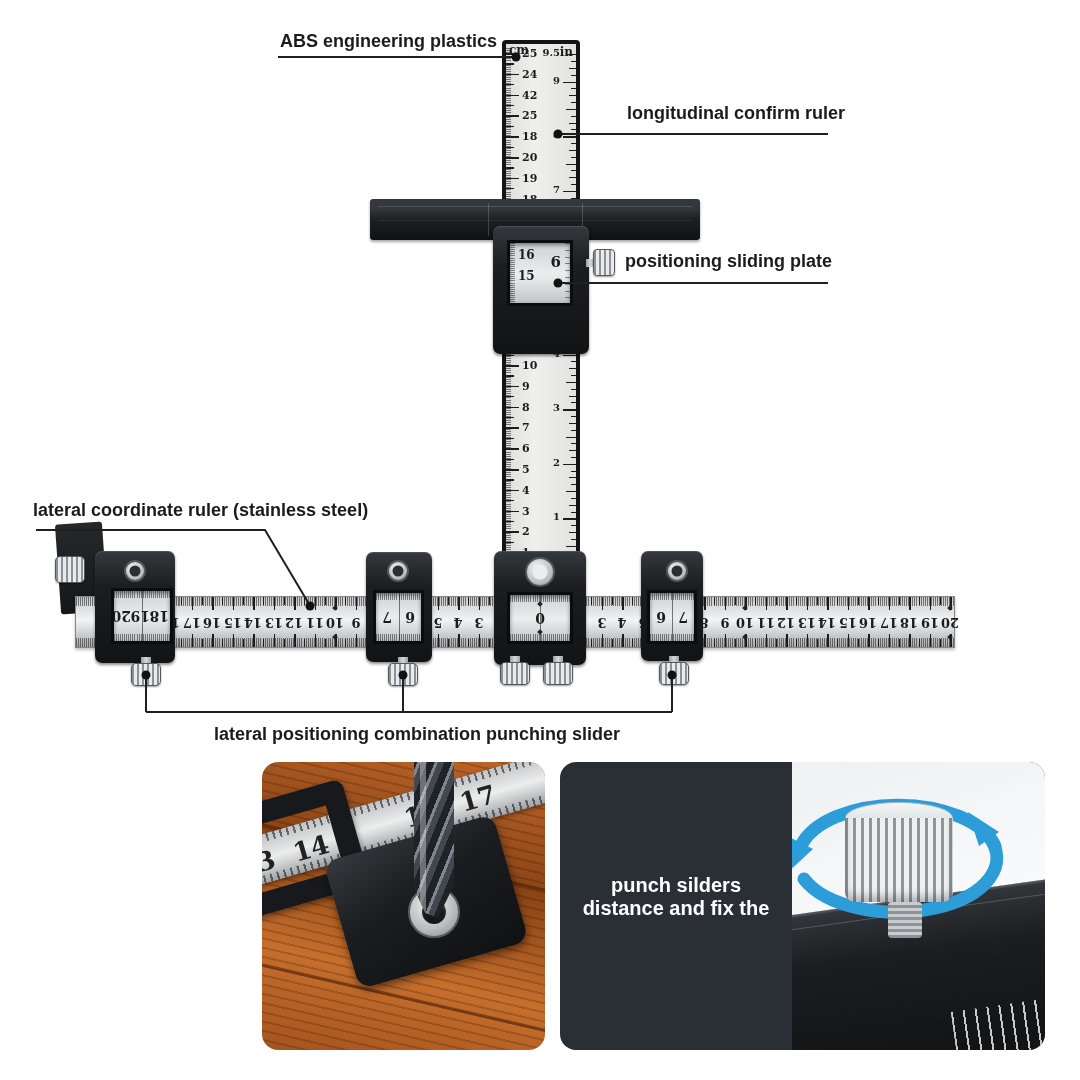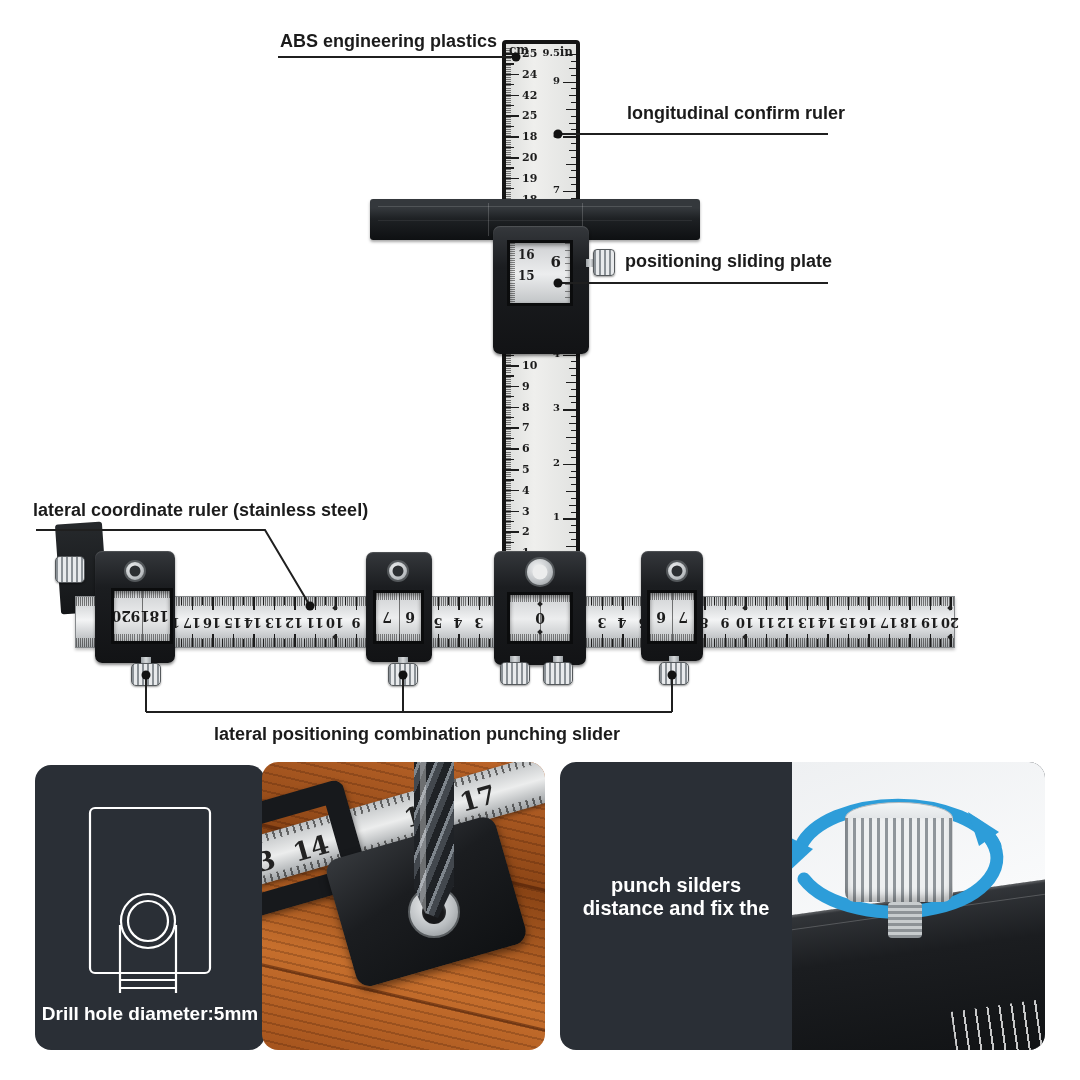--- a/index.html
+++ b/index.html
@@ -586,31 +586,20 @@
           <div class="tick" style="left: 22px; top: 0px; width: 1px; height: 100%; background: rgba(20, 20, 20, 0.55);"></div>
         </div>
       </div>
       <div class="washer" style="left: 666px; top: 560px; width: 22px; height: 22px;">
         <div class="hole" style="width: 11px; height: 11px; background: rgb(44, 47, 50);"></div>
       </div>
       <div class="stem" style="left: 669px; top: 656px; width: 10px; height: 7px;"></div>
       <div class="knob" style="left: 659px; top: 662px; width: 30px; height: 23px;"></div>
     </div>
 
-  <div class="panel dark" style="left:35px;top:765px;width:230px;height:285px;">
-    <svg width="230" height="285">
-      <g stroke="#fff" stroke-width="2.2" fill="none">
-        <rect x="55" y="43" width="120" height="165" rx="5"></rect>
-        <circle cx="113" cy="156" r="27"></circle>
-        <circle cx="113" cy="156" r="20"></circle>
-        <path d="M85,160 V228 M141,160 V228 M85,215 H141 M85,223 H141"></path>
-      </g>
-    </svg>
-    <div class="pcaption" style="top:238px;">Drill hole diameter:5mm</div>
-  </div>
 
   <div class="panel" style="left:262px;top:762px;width:283px;height:288px;">
     <div class="wood">
       <div class="grain"></div>
       <div style="position:absolute;left:-20px;top:96px;width:340px;height:3px;background:rgba(50,16,3,.45);transform:rotate(13deg);"></div>
       <div style="position:absolute;left:-20px;top:236px;width:340px;height:3px;background:rgba(50,16,3,.45);transform:rotate(13deg);"></div>
     </div>
 
     <div style="position:absolute;left:-45px;top:15px;width:420px;height:270px;
          transform:rotate(-16deg);transform-origin:160px 120px;">

